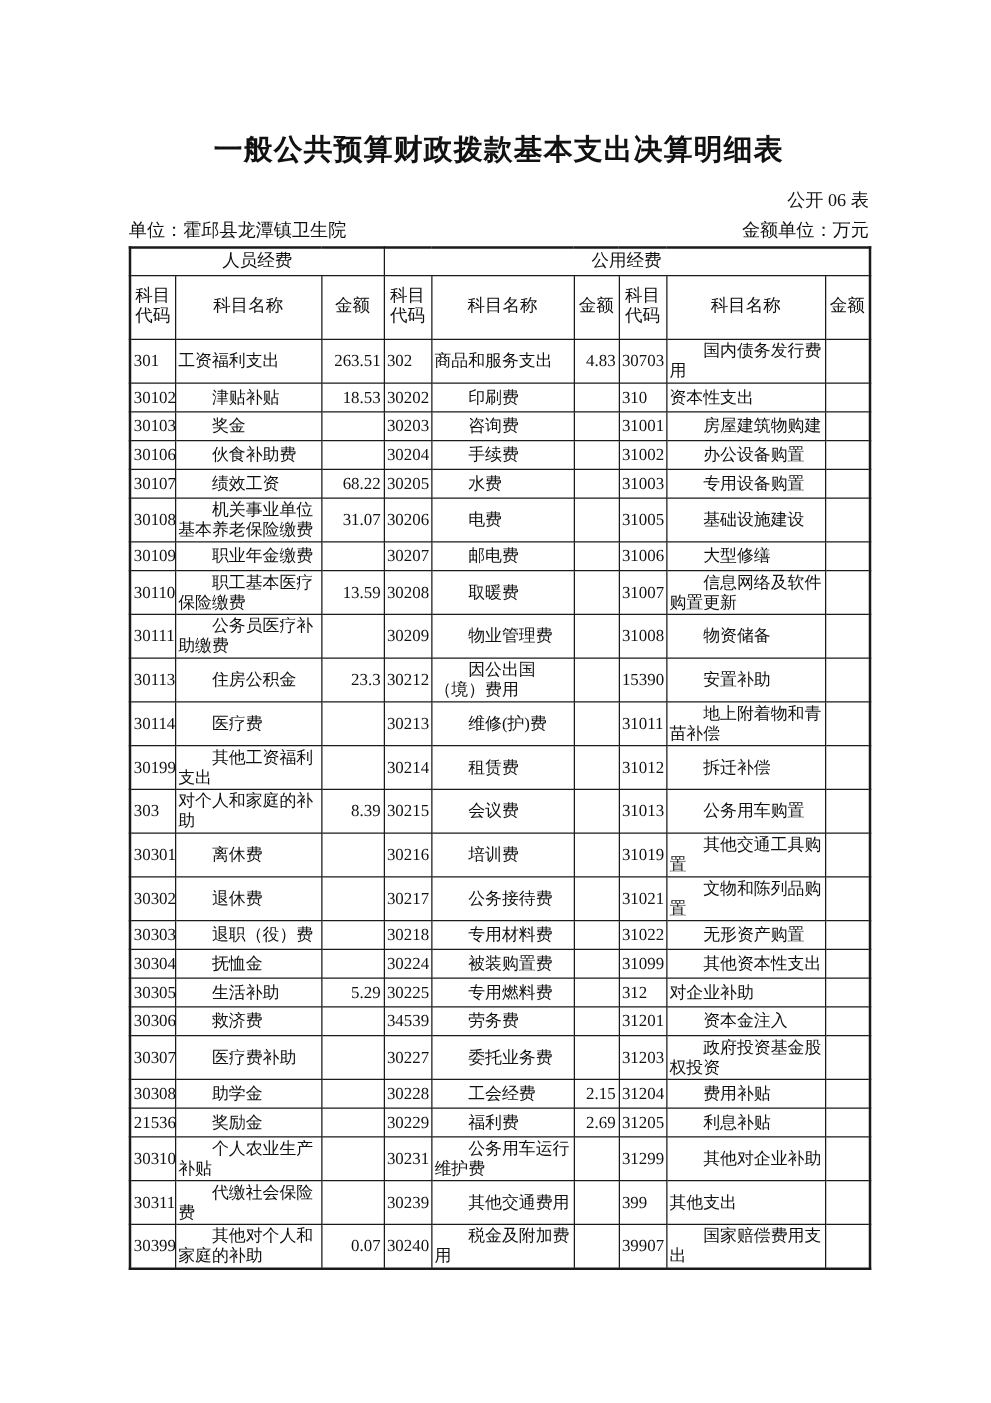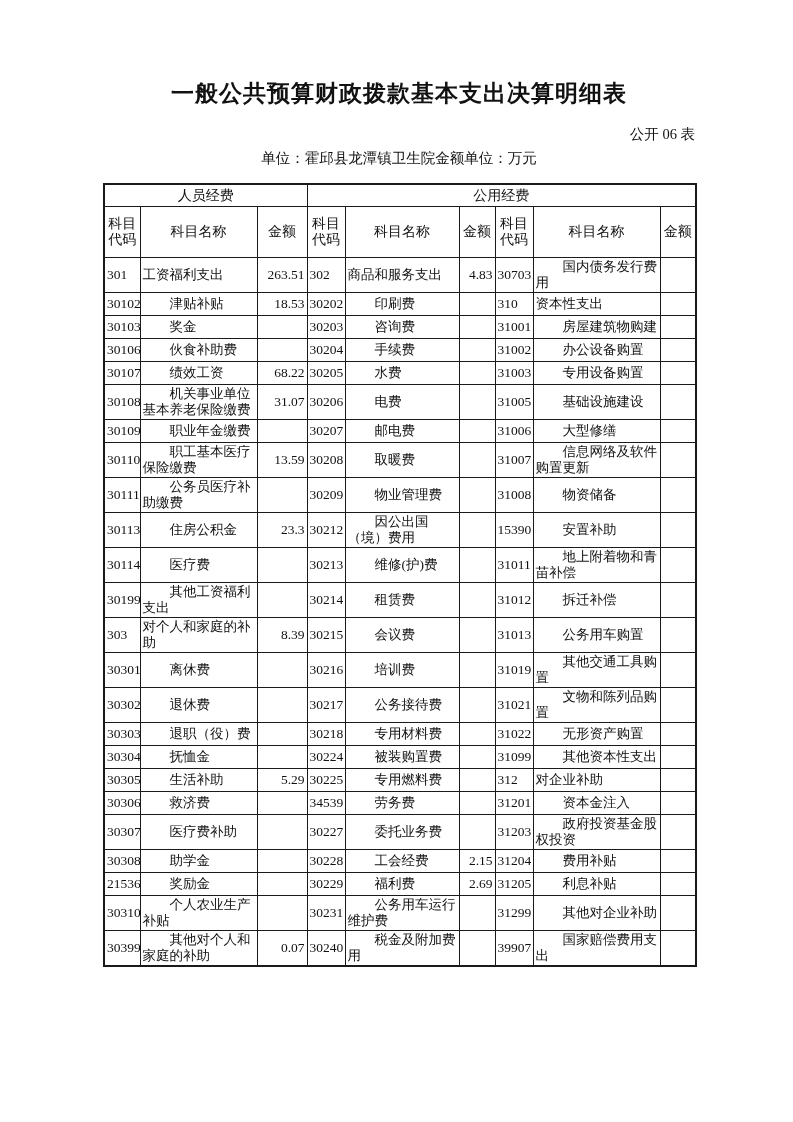--- a/index.html
+++ b/index.html
@@ -5,42 +5,42 @@
   html,body { margin:0; padding:0; background:#fff; }
   body {
     width:793px; height:1122px;
     color:#111;
     font-family:"Liberation Serif","DejaVu Serif",serif;
   }
   .page {
     position:relative;
     width:793px; height:1122px;
     box-sizing:border-box;
-    padding:78px 98px 0 103px;
+    padding:104px 98px 0 103px;
     overflow:hidden;
   }
   .doc-title {
     margin:0 0 16px 0;
     text-align:center;
     font-family:"Liberation Sans","DejaVu Sans",sans-serif;
     font-weight:bold;
     font-size:23px;
     letter-spacing:1px;
     white-space:nowrap;
   }
   .form-label {
     text-align:right;
     font-size:14.5px;
     margin-bottom:5px;
   }
   .meta-line {
     display:flex;
-    justify-content:center;
+    justify-content:space-between;
     font-size:14.5px;
-    margin-bottom:15px;
+    margin-bottom:3px;
   }
   table.budget {
     border-collapse:collapse;
     table-layout:fixed;
     width:592px;
     border:2px solid #1a1a1a;
   }
   table.budget th, table.budget td {
     border:1px solid #1a1a1a;
     font-size:13.5px;
@@ -349,20 +349,31 @@
           <td class="name sub">个人农业生产补贴</td>
           <td class="amt"></td>
           <td class="code">30231</td>
           <td class="name sub">公务用车运行维护费</td>
           <td class="amt"></td>
           <td class="code">31299</td>
           <td class="name sub">其他对企业补助</td>
           <td class="amt"></td>
         </tr>
         <tr>
+          <td class="code">30311</td>
+          <td class="name sub">代缴社会保险费</td>
+          <td class="amt"></td>
+          <td class="code">30239</td>
+          <td class="name sub">其他交通费用</td>
+          <td class="amt"></td>
+          <td class="code">399</td>
+          <td class="name">其他支出</td>
+          <td class="amt"></td>
+        </tr>
+        <tr>
           <td class="code">30399</td>
           <td class="name sub">其他对个人和家庭的补助</td>
           <td class="amt">0.07</td>
           <td class="code">30240</td>
           <td class="name sub">税金及附加费用</td>
           <td class="amt"></td>
           <td class="code">39907</td>
           <td class="name sub">国家赔偿费用支出</td>
           <td class="amt"></td>
         </tr>

